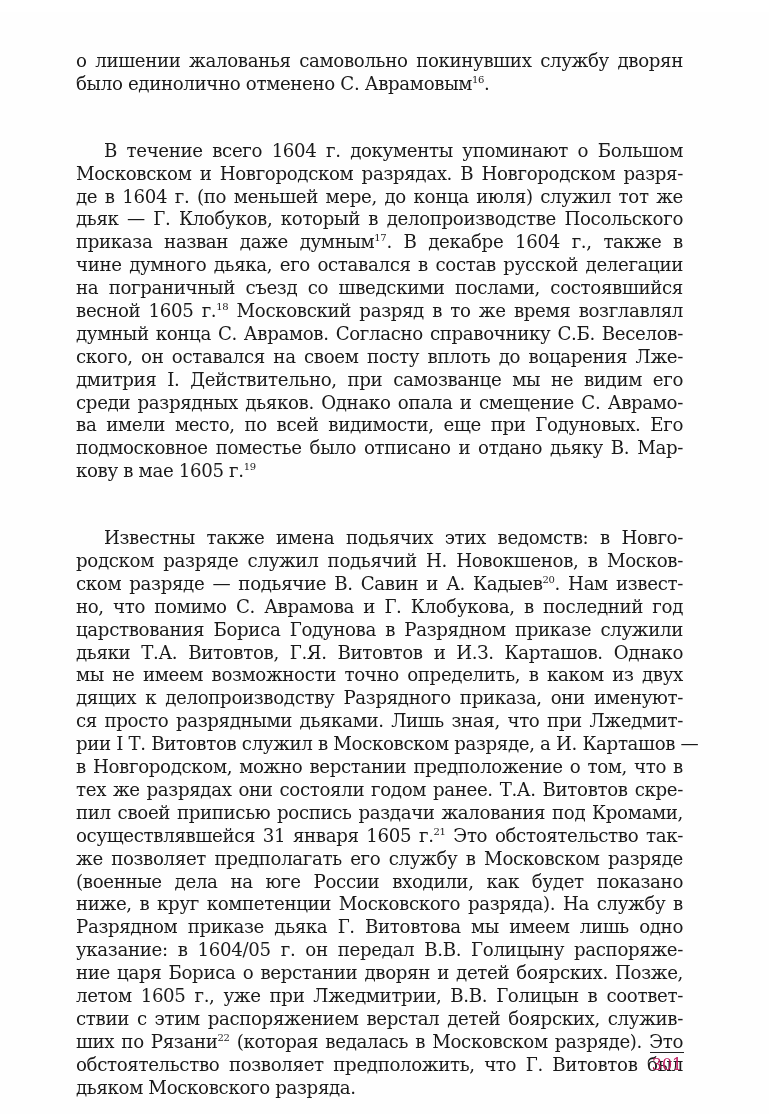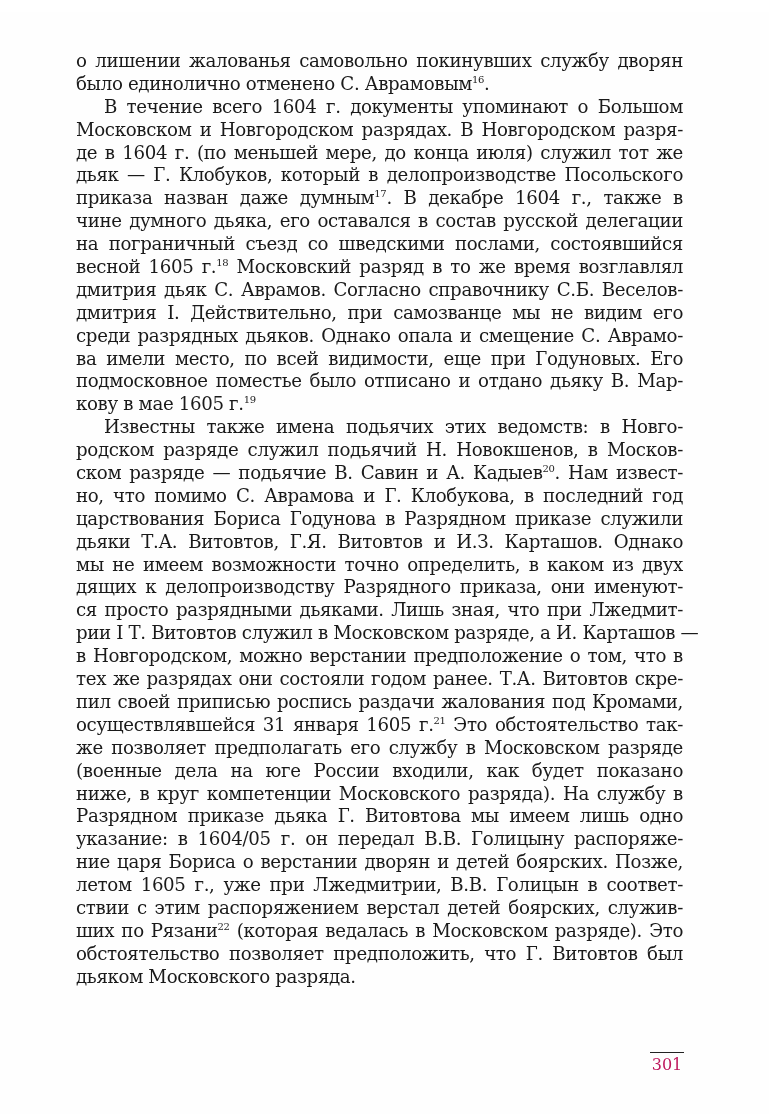--- a/index.html
+++ b/index.html
@@ -33,20 +33,21 @@
     .line {
       display: block;
       height: 22.9px;
       white-space: nowrap;
       text-align: justify;
       text-align-last: justify;
       overflow: visible;
     }
     .line.indent {
       padding-left: 28px;
+      margin-top: 44px;
     }
     .line.last {
       text-align-last: left;
     }
     sup {
       font-size: 10px;
       line-height: 0;
       vertical-align: 7px;
     }
     .page-number {
@@ -70,21 +71,22 @@
       <span class="line">о лишении жалованья самовольно покинувших службу дворян</span>
       <span class="line last">было единолично отменено С. Аврамовым<sup>16</sup>.</span>
       <span class="line indent">В течение всего 1604 г. документы упоминают о Большом</span>
       <span class="line">Московском и Новгородском разрядах. В Новгородском разря-</span>
       <span class="line">де в 1604 г. (по меньшей мере, до конца июля) служил тот же</span>
       <span class="line">дьяк — Г. Клобуков, который в делопроизводстве Посольского</span>
       <span class="line">приказа назван даже думным<sup>17</sup>. В декабре 1604 г., также в</span>
       <span class="line">чине думного дьяка, его оставался в состав русской делегации</span>
       <span class="line">на пограничный съезд со шведскими послами, состоявшийся</span>
       <span class="line">весной 1605 г.<sup>18</sup> Московский разряд в то же время возглавлял</span>
-      <span class="line">дмитрия дьяк С. Аврамов. Согласно справочнику С.Б. Веселов-</span>
+      <span class="line">думный конца С. Аврамов. Согласно справочнику С.Б. Веселов-</span>
+      <span class="line">ского, он оставался на своем посту вплоть до воцарения Лже-</span>
       <span class="line">дмитрия I. Действительно, при самозванце мы не видим его</span>
       <span class="line">среди разрядных дьяков. Однако опала и смещение С. Аврамо-</span>
       <span class="line">ва имели место, по всей видимости, еще при Годуновых. Его</span>
       <span class="line">подмосковное поместье было отписано и отдано дьяку В. Мар-</span>
       <span class="line last">кову в мае 1605 г.<sup>19</sup></span>
       <span class="line indent">Известны также имена подьячих этих ведомств: в Новго-</span>
       <span class="line">родском разряде служил подьячий Н. Новокшенов, в Москов-</span>
       <span class="line">ском разряде — подьячие В. Савин и А. Кадыев<sup>20</sup>. Нам извест-</span>
       <span class="line">но, что помимо С. Аврамова и Г. Клобукова, в последний год</span>
       <span class="line">царствования Бориса Годунова в Разрядном приказе служили</span>

